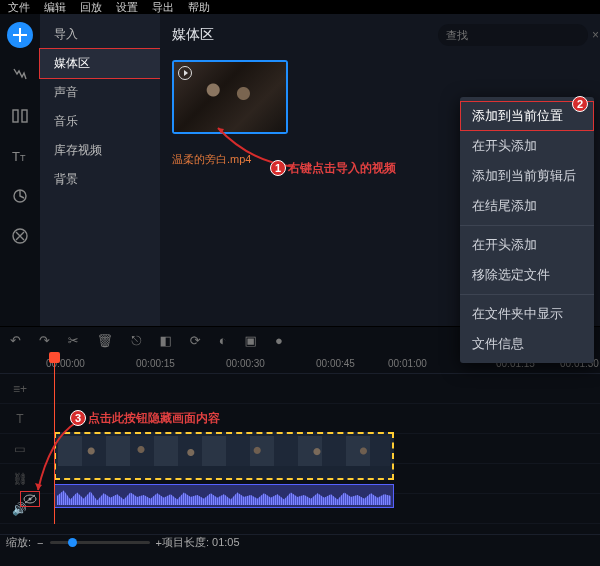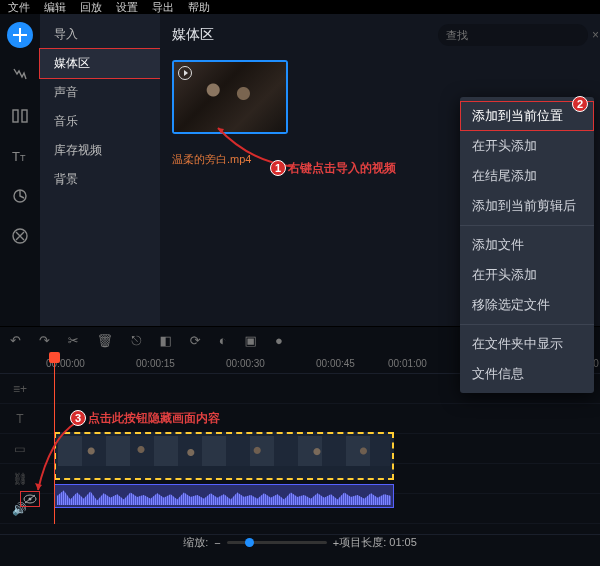--- a/index.html
+++ b/index.html
@@ -53,21 +53,21 @@
     radial-gradient(circle at 40% 55%,#7a6a5a 0 3px,transparent 4px),
     radial-gradient(circle at 60% 48%,#6f5f50 0 3px,transparent 4px),
     radial-gradient(circle at 78% 52%,#7a6a5a 0 3px,transparent 4px),
     radial-gradient(circle at 92% 50%,#6f5f50 0 3px,transparent 4px)}
   .aclip{position:absolute;left:54px;top:130px;width:340px;height:24px;border:1px solid #5560ff;background:#2a2f6a;overflow:hidden}
   .aclip::after{content:"";position:absolute;inset:2px;background:
     repeating-linear-gradient(90deg,#7e86ff 0 1px,transparent 1px 2px),
     linear-gradient(#4a52c4,#4a52c4);
     clip-path:polygon(0 50%,2% 20%,4% 70%,6% 30%,8% 65%,10% 25%,12% 75%,14% 35%,16% 60%,18% 40%,20% 70%,22% 30%,24% 55%,26% 45%,28% 65%,30% 35%,32% 60%,34% 40%,36% 70%,38% 30%,40% 55%,42% 45%,44% 65%,46% 35%,48% 60%,50% 40%,52% 70%,54% 30%,56% 55%,58% 45%,60% 65%,62% 35%,64% 60%,66% 40%,68% 70%,70% 30%,72% 55%,74% 45%,76% 65%,78% 35%,80% 60%,82% 40%,84% 70%,86% 30%,88% 55%,90% 45%,92% 65%,94% 35%,96% 60%,98% 40%,100% 50%,100% 100%,0 100%)}
   .hidebtn{position:absolute;left:20px;top:137px;width:20px;height:16px;border:1.5px solid #d33;display:flex;align-items:center;justify-content:center;color:#888;font-size:11px}
-  .footer{height:16px;background:#0b0e14;display:flex;align-items:center;padding:0 6px;font-size:11px;color:#aaa;border-top:1px solid #1a1f2b;justify-content:center}
+  .footer{height:16px;background:#0b0e14;display:flex;align-items:center;padding:0 6px;font-size:11px;color:#aaa;border-top:1px solid #1a1f2b;justify-content:flex-start}
   .zoom{display:flex;align-items:center;gap:6px}
   .slider{width:100px;height:3px;background:#333;position:relative;border-radius:2px}
   .slider::after{content:"";position:absolute;left:18px;top:-3px;width:9px;height:9px;background:#1f8fff;border-radius:50%}
   svg{display:block}
 </style>
 </head>
 <body>
 
 <div class="menubar">
   <span>文件</span>
@@ -140,24 +140,23 @@
     </div>
     <div class="thumb">
       <div class="img"></div>
       <div class="play"></div>
     </div>
     <div class="clipname">温柔的旁白.mp4</div>
 
     <div class="ctxmenu">
       <div class="mi hl">添加到当前位置</div>
       <div class="mi">在开头添加</div>
+      <div class="mi">添加到当前剪辑后</div>
       <div class="mi">在结尾添加</div>
-      <div class="mi">添加到当前剪辑后</div>
       <hr>
-      <div class="mi">添加文件</div>
       <div class="mi">在开头添加</div>
       <div class="mi">移除选定文件</div>
       <hr>
       <div class="mi">在文件夹中显示</div>
       <div class="mi">文件信息</div>
     </div>
 
     <svg class="arrow" style="left:50px;top:108px" width="90" height="50">
       <path d="M85 45 Q40 40 8 6" stroke="#d62c2c" stroke-width="2" fill="none"></path>
       <path d="M8 6 l6 1 l-3 5 z" fill="#d62c2c"></path>

